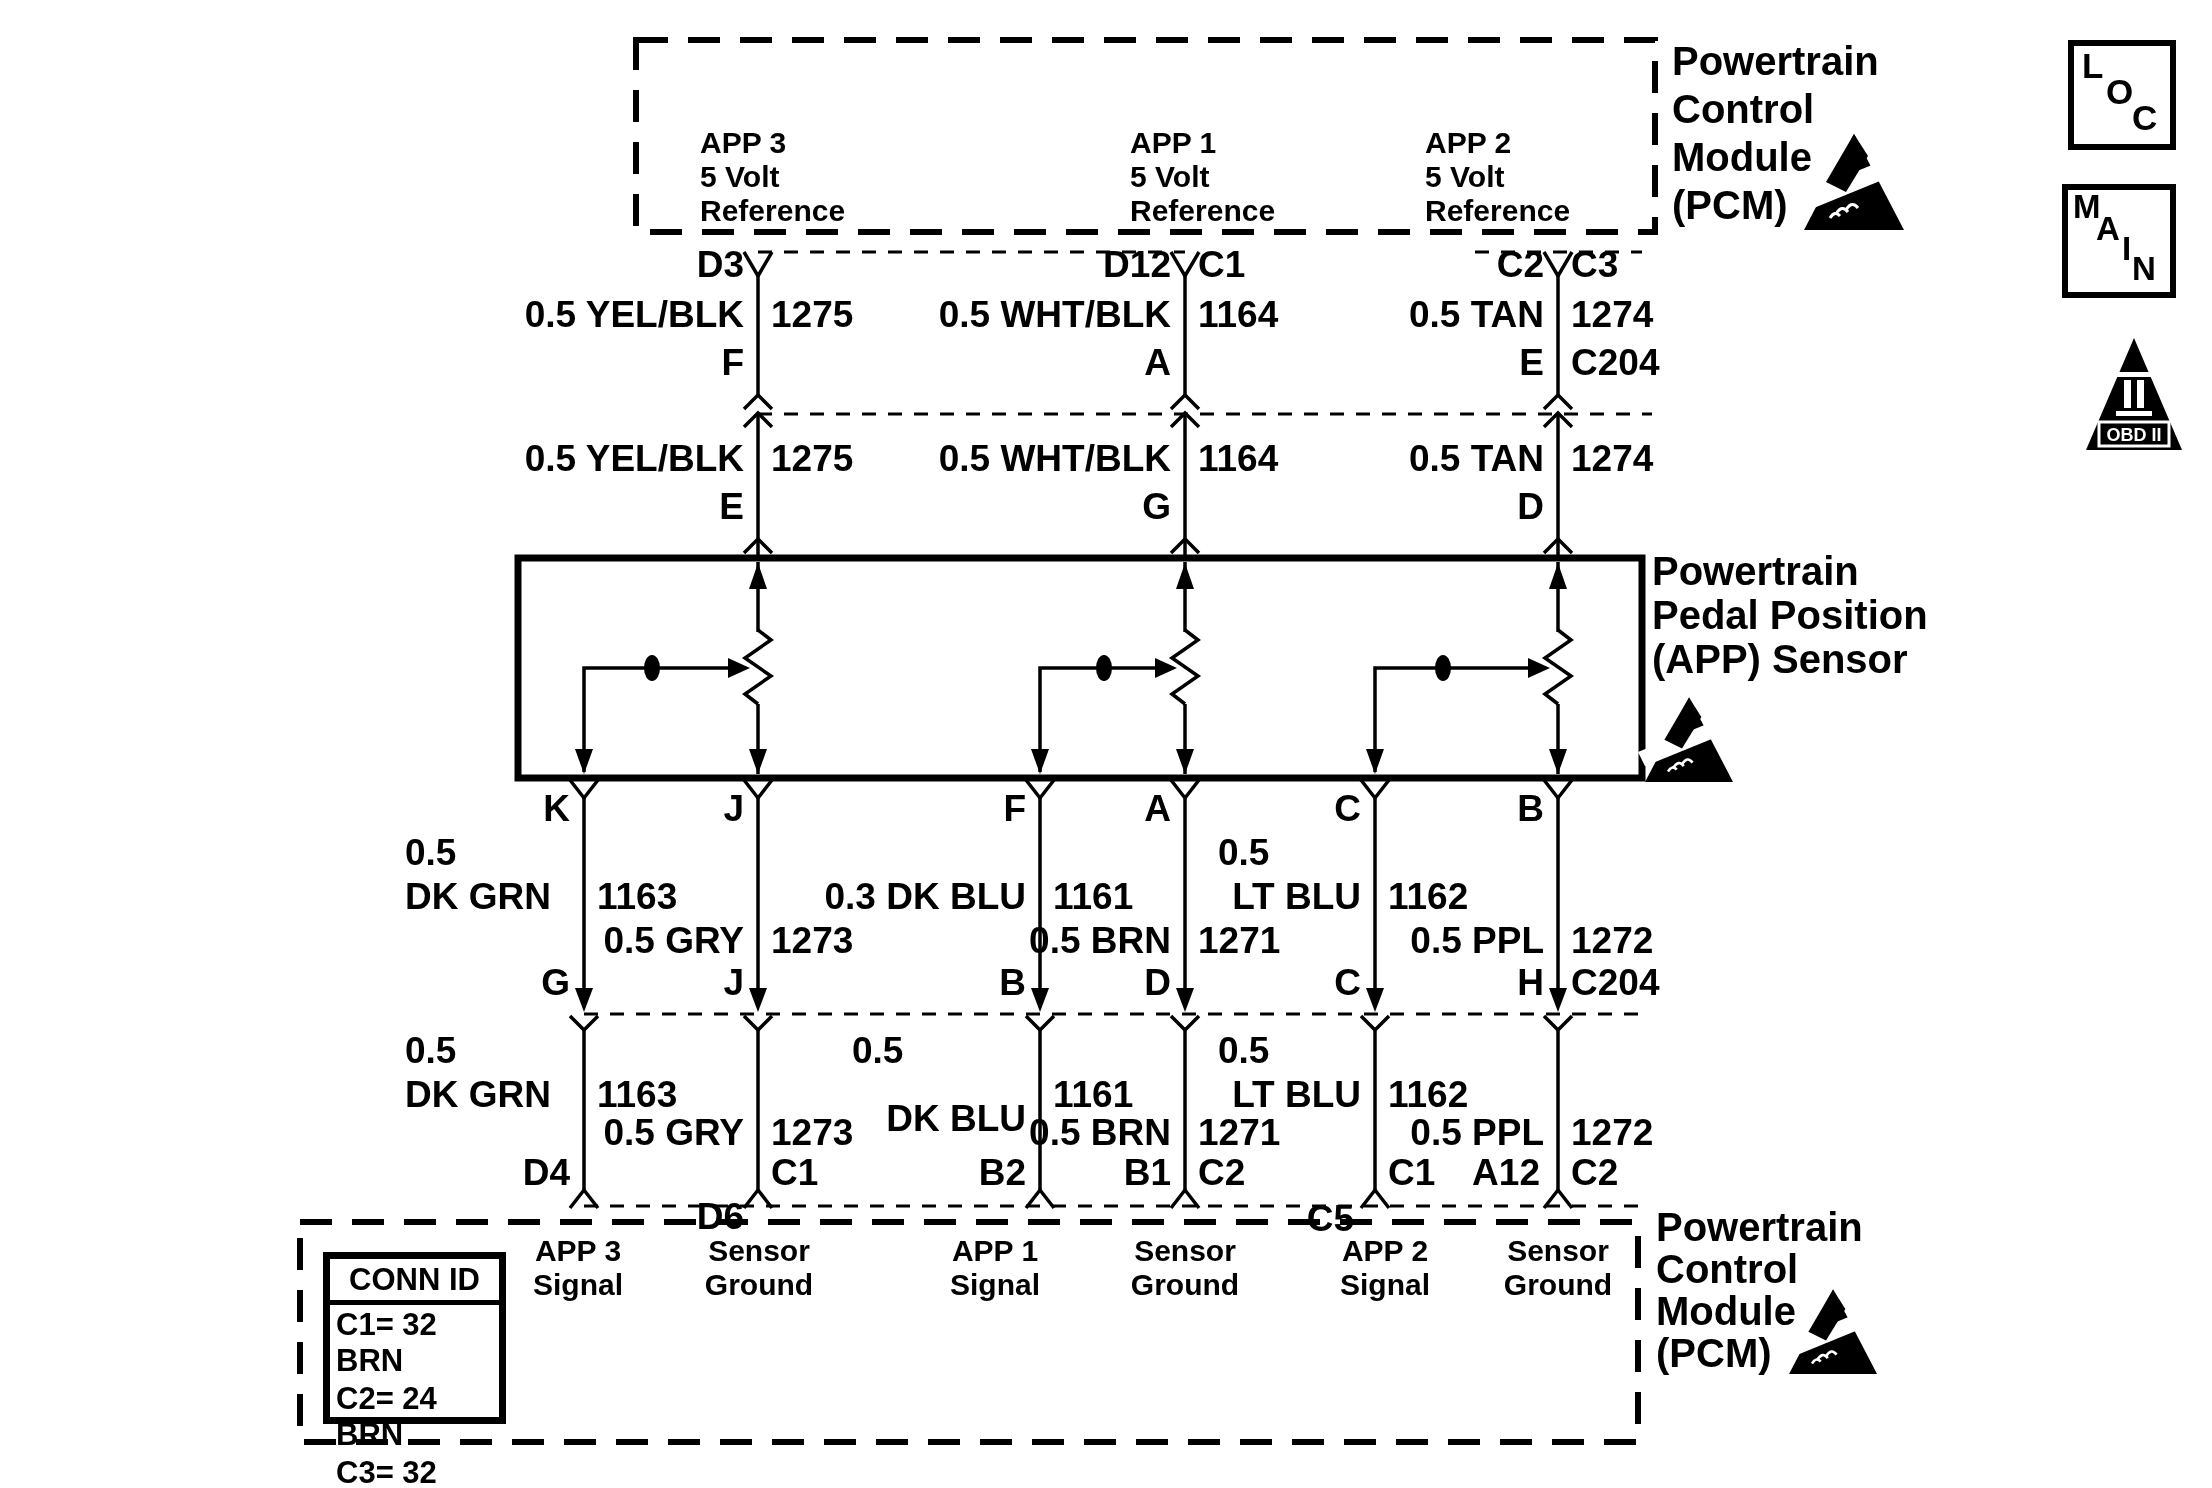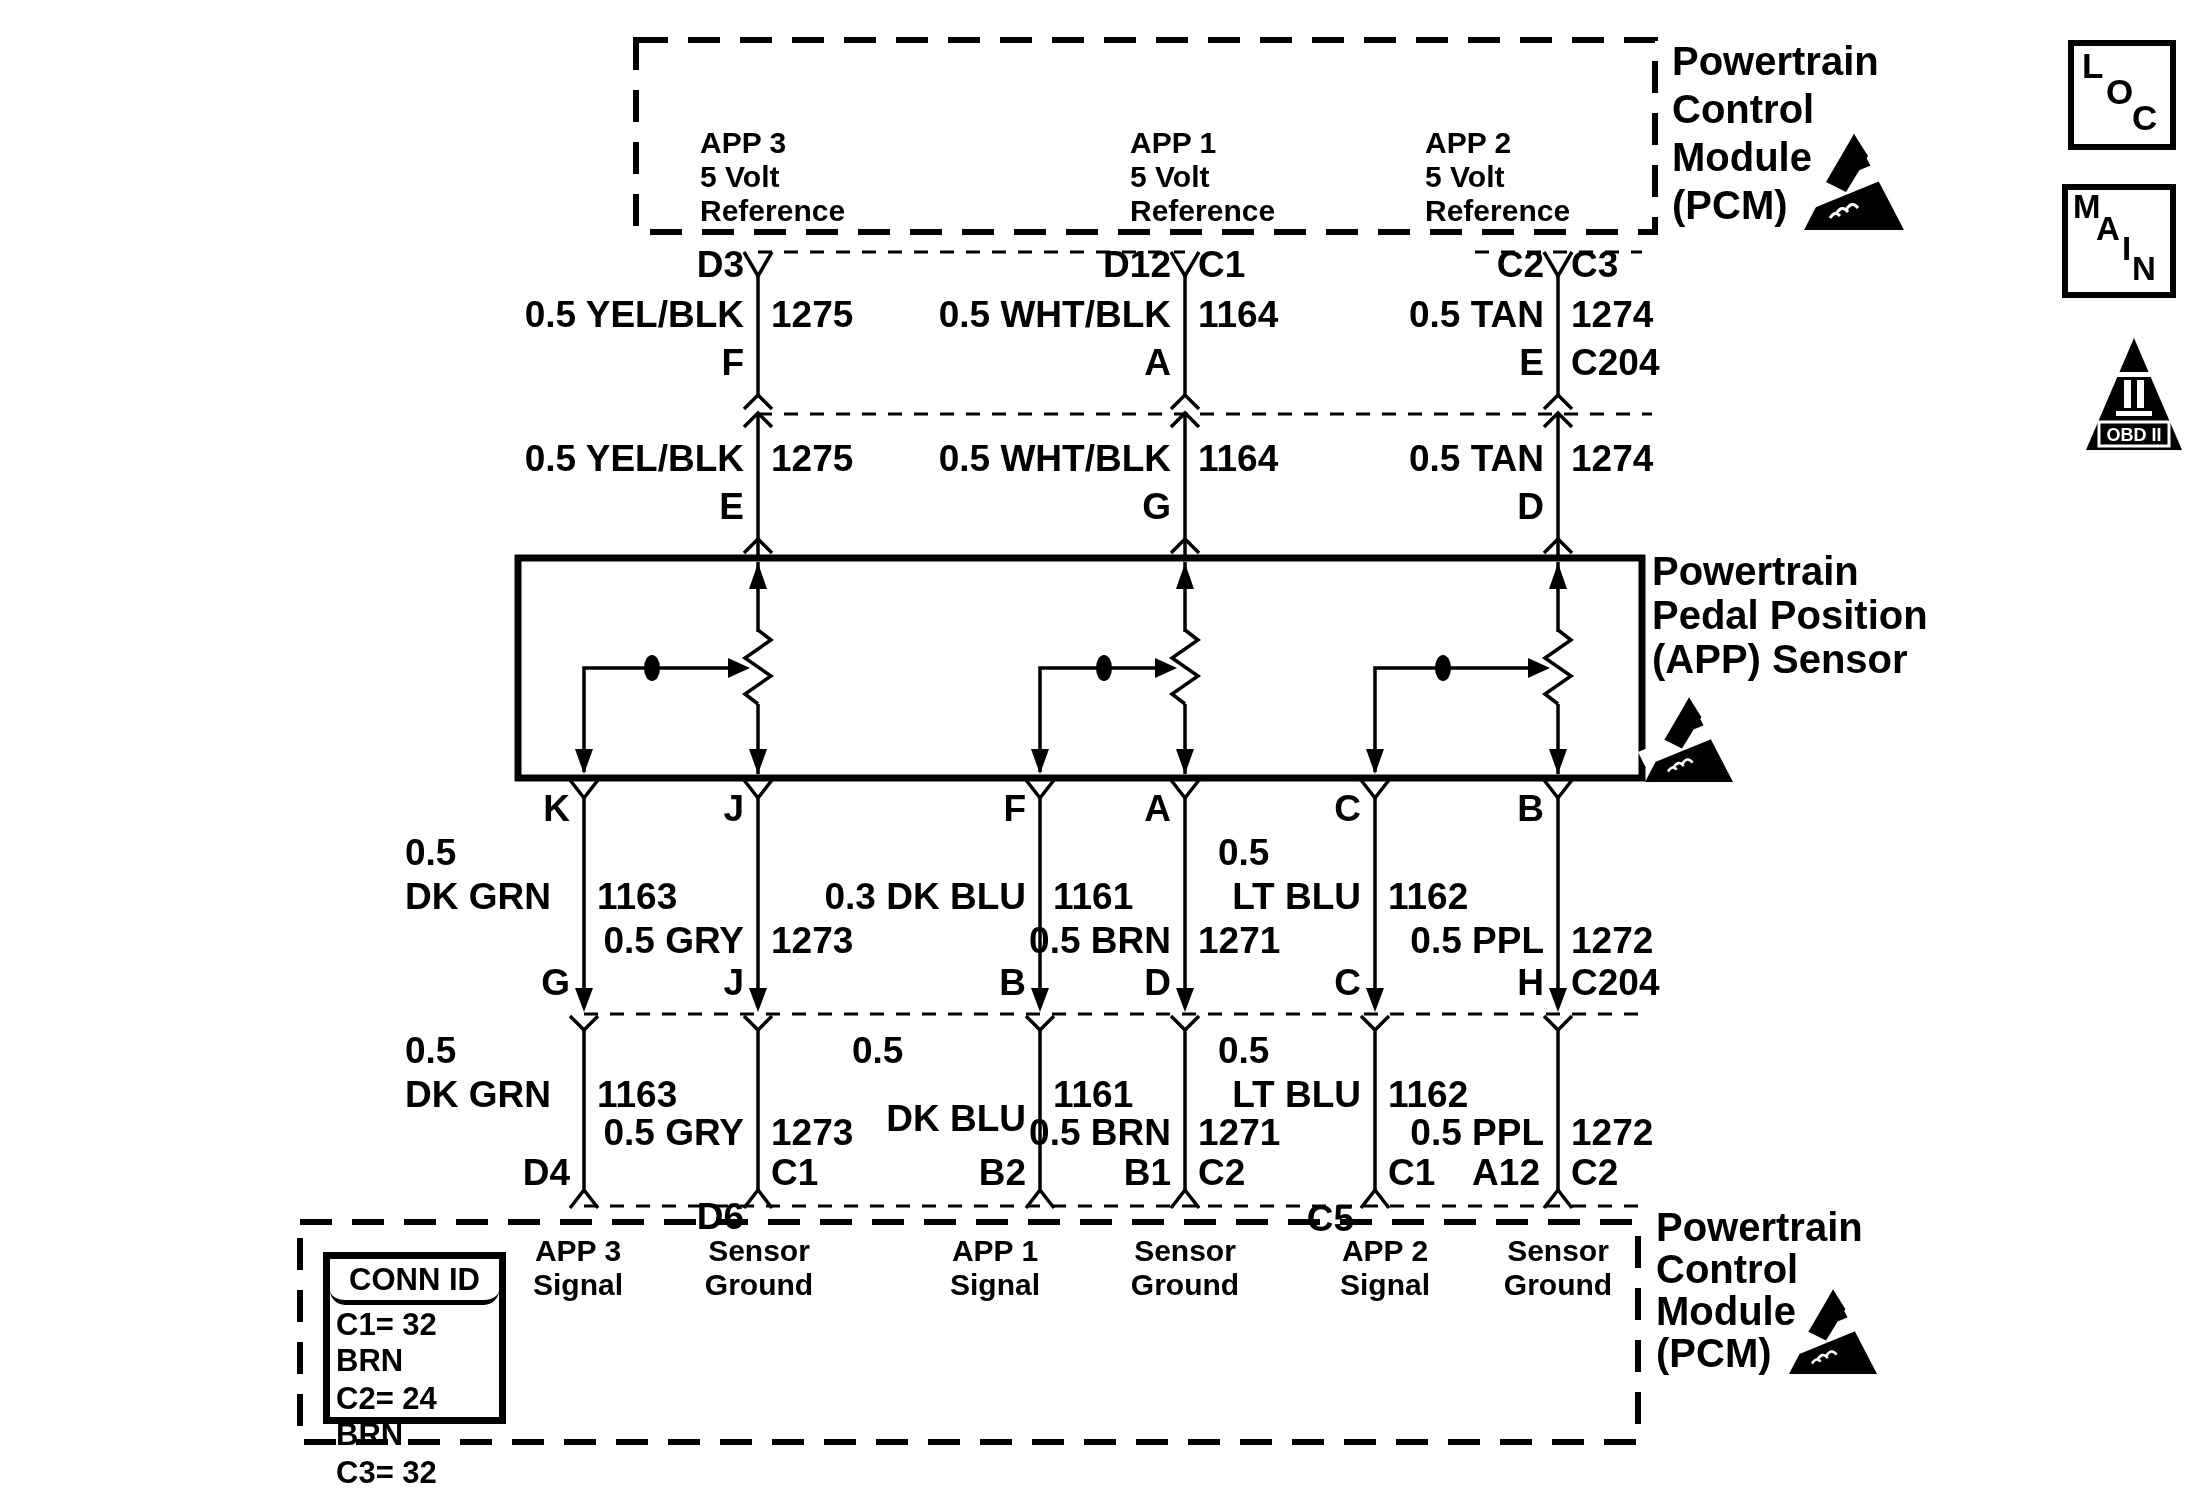--- a/index.html
+++ b/index.html
@@ -7,21 +7,21 @@
          font-family:"Liberation Sans",sans-serif;color:#000;overflow:hidden;}
   svg.layer{position:absolute;left:0;top:0;}
   .t{position:absolute;white-space:nowrap;line-height:1.05;font-weight:bold;color:#000;}
   .f37{font-size:37px;}
   .f40{font-size:40px;}
   .f30{font-size:30px;line-height:1.1;}
   .c{transform:translateX(-50%);text-align:center;}
   .connid{position:absolute;left:323px;top:1252px;width:183px;height:172px;
           border:7px solid #000;background:#fff;box-sizing:border-box;}
   .connid .hd{display:block;text-align:center;font-weight:bold;font-size:31px;
-          border-bottom:5px solid #000;padding:3px 0 2px 0;border-radius:15px;}
+          border-bottom:5px solid #000;padding:3px 0 2px 0;}
   .connid .row{display:block;font-weight:bold;font-size:31px;padding:2px 8px 0 6px;}
   .badge{position:absolute;border:6px solid #000;background:#fff;}
   .badge span{position:absolute;font-weight:bold;font-size:35px;line-height:1;}
 </style>
 </head>
 <body>
 
 <div class="stage">
 
   <svg class="layer" width="2212" height="1488" viewBox="0 0 2212 1488">

